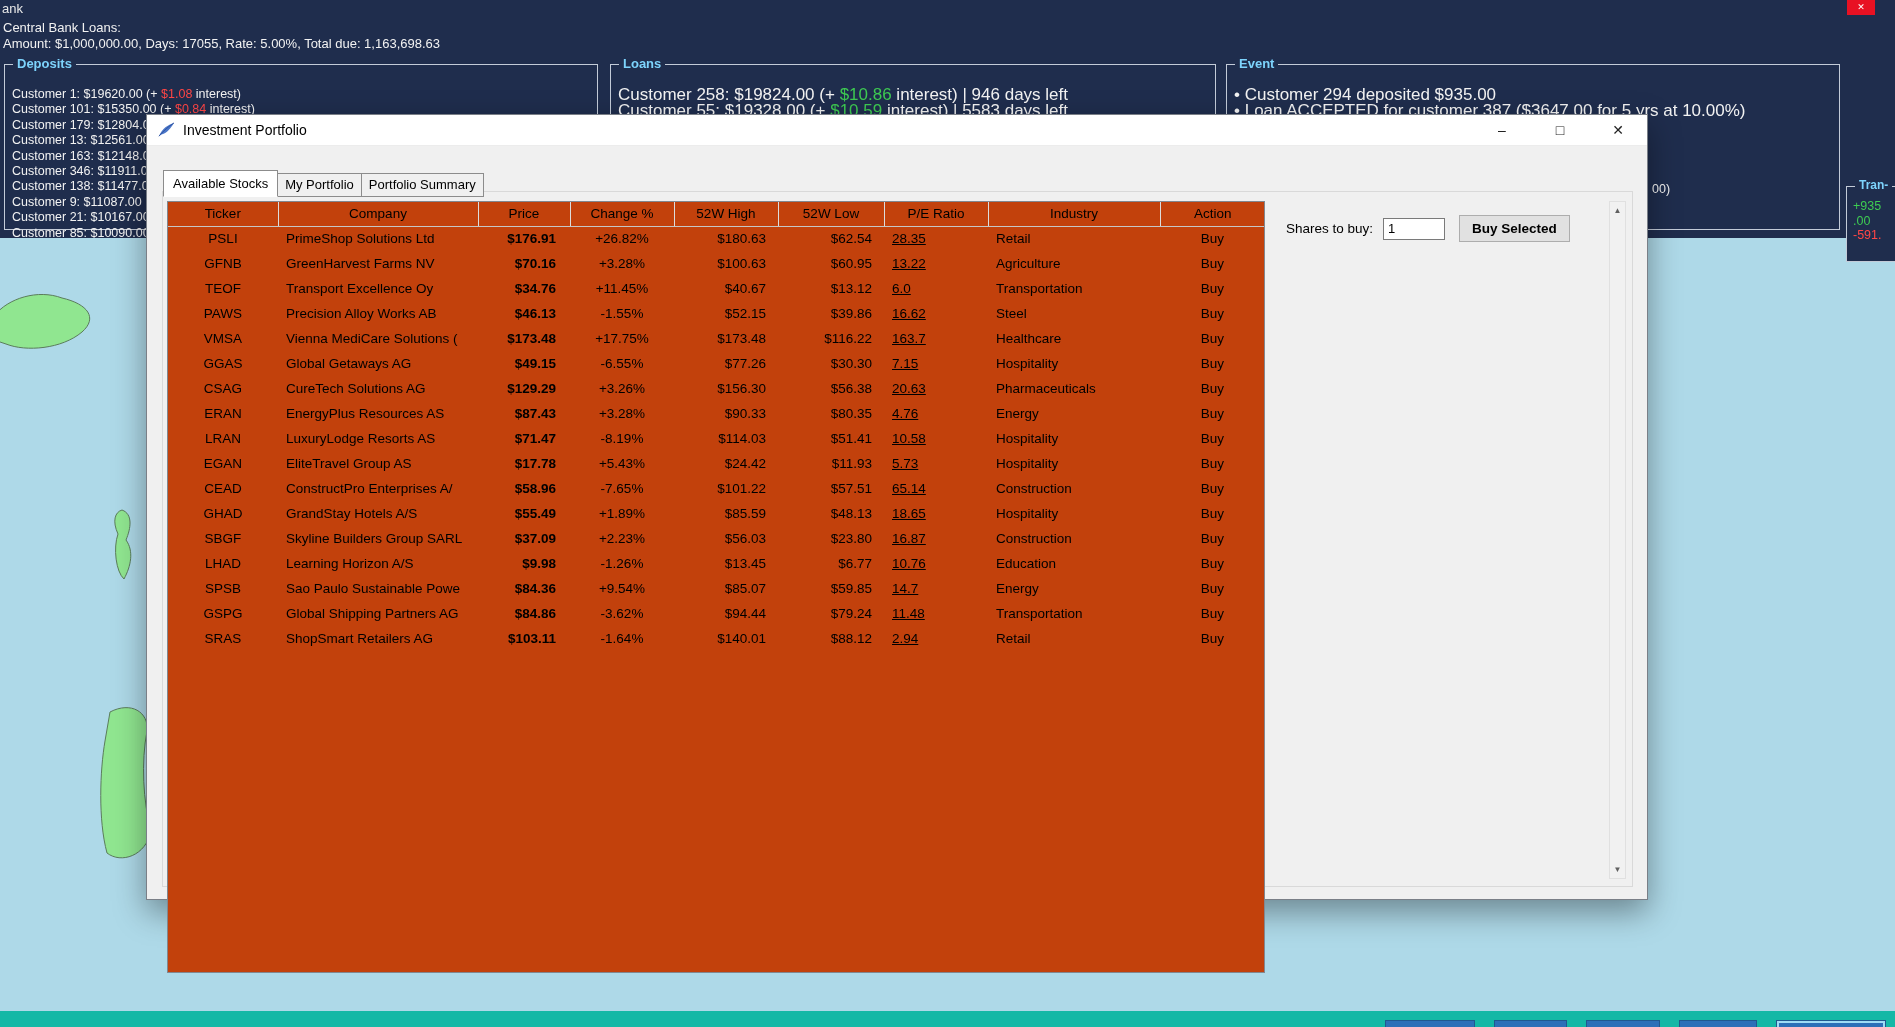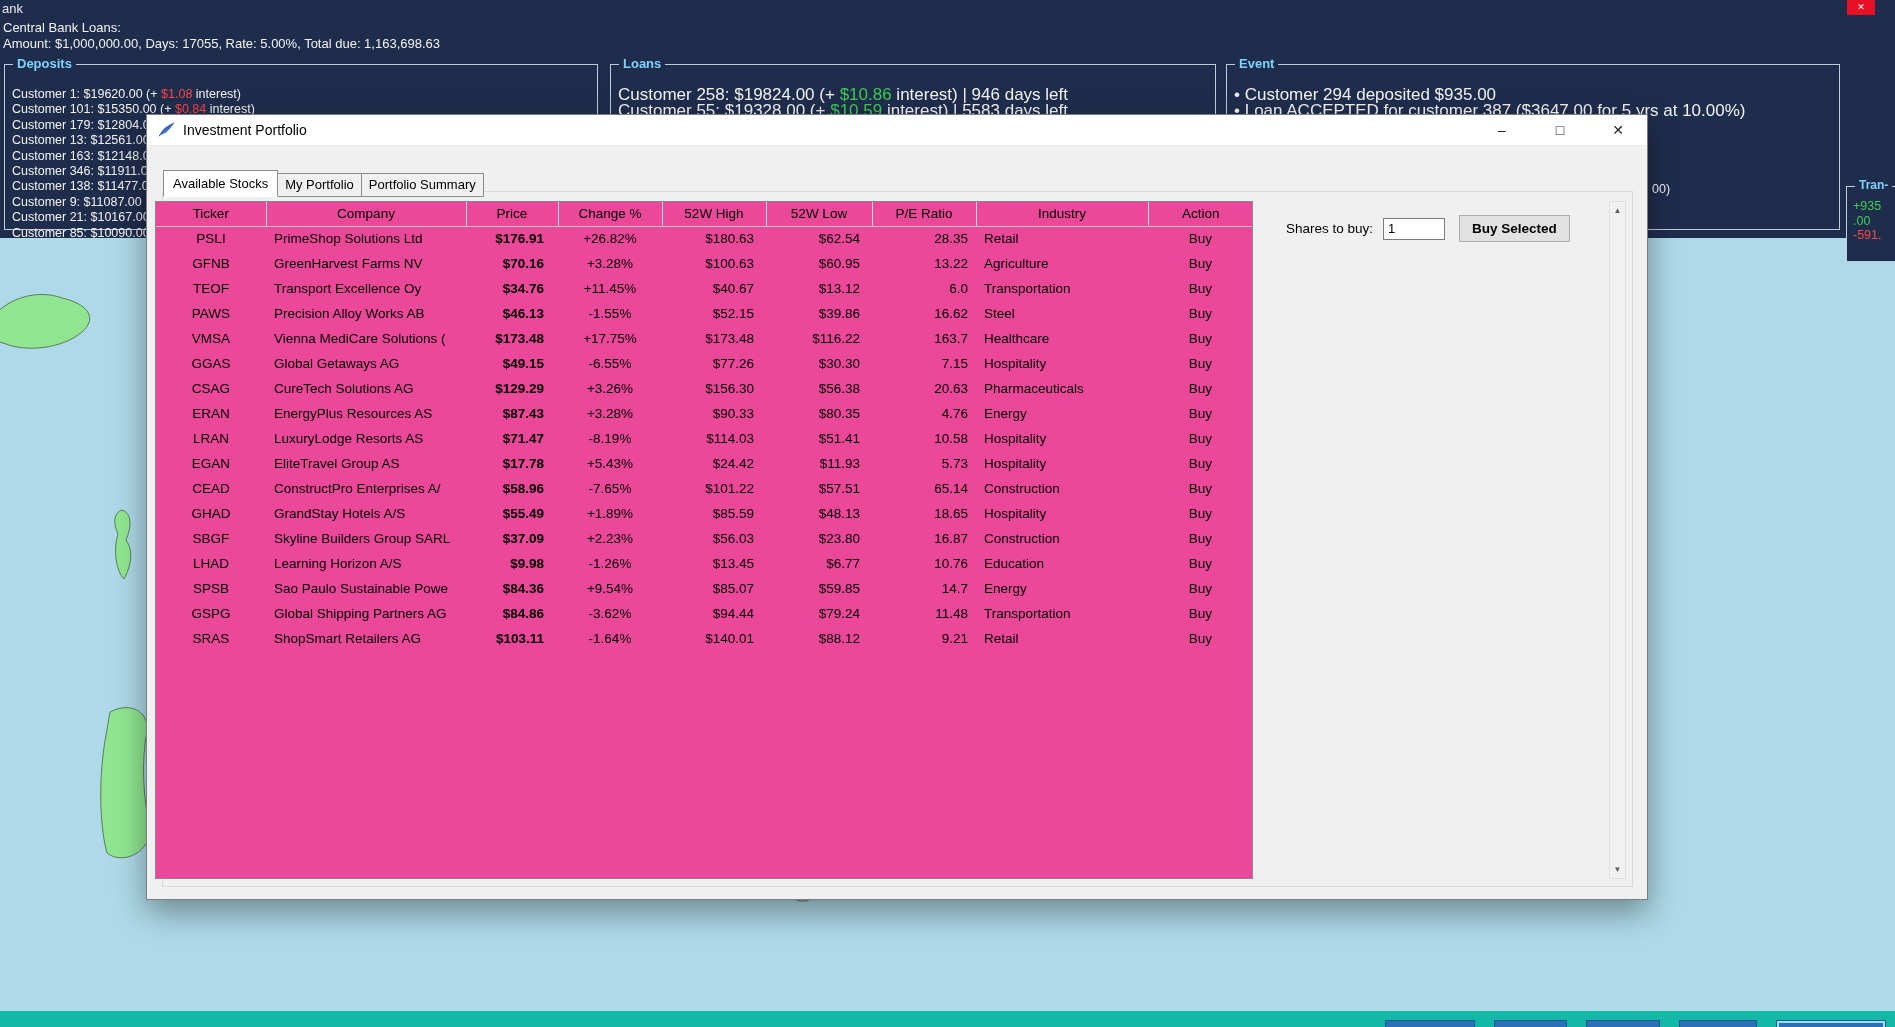--- a/index.html
+++ b/index.html
@@ -60,36 +60,36 @@
 
   .tabs { position:absolute; left:16px; top:55px; display:flex; align-items:flex-end; z-index:2; }
   .tab { font-size:13px; color:#000; padding:3px 7px 4px; background:#f0f0f0;
          border:1px solid #8c8c8c; border-left:none; }
   .tab:first-child { border-left:1px solid #8c8c8c; }
   .tab.selected { background:#fff; padding:5px 9px; border-bottom:1px solid #fff; }
 
   .tabpage { position:absolute; left:15px; top:76px; width:1471px; height:696px;
              background:#f0f0f0; border:1px solid #d9d9d9; }
 
-  .table-wrap { position:absolute; left:8px; top:86px; width:1098px; height:678px;
-                background:#ec4899; border:1px solid #82878f; overflow:hidden; z-index:1; }
+  .table-wrap { position:absolute; left:20px; top:86px; width:1098px; height:772px;
+                background:#c2410c; border:1px solid #82878f; overflow:hidden; z-index:1; }
   table { border-collapse:collapse; width:1096px; table-layout:fixed;
           font-size:13.5px; color:#000; }
   th { font-weight:normal; height:24px; border-right:1px solid #dcdcdc;
        border-bottom:1px solid #c6c6c6; text-align:center; padding:0 4px;
        white-space:nowrap; overflow:hidden; }
   th:last-child { border-right:none; }
   td { height:25px; padding:0 8px; white-space:nowrap; overflow:hidden; }
   .col-ticker   { text-align:center; }
   .col-company  { text-align:left; }
   .col-price    { text-align:right; padding-right:14px;font-weight:bold; }
   .col-change   { text-align:center; }
   .col-high     { text-align:right; padding-right:12px; }
   .col-low      { text-align:right; padding-right:12px; }
-  .col-pe       { text-align:right; }
+  .col-pe       { text-align:left;text-decoration:underline; }
   .col-industry { text-align:left; }
   .col-action   { text-align:center; }
 
   .shares-row { position:absolute; left:1139px; top:100px; display:flex; align-items:center; z-index:1; }
   .shares-label { font-size:13.5px; color:#000; }
   .shares-input { width:62px; height:22px; margin-left:10px; border:1px solid #7a7a7a;
                   background:#fff; font-size:13px; padding:1px 4px; font-family:inherit; }
   .buy-btn { margin-left:14px; height:27px; padding:0 12px; background:#e1e1e1;
              border:1px solid #adadad; font-size:13.5px; font-family:inherit; color:#000;font-weight:bold; }
 
@@ -395,21 +395,21 @@
             <td class="col-industry">Transportation</td>
             <td class="col-action">Buy</td>
           </tr>
           <tr>
             <td class="col-ticker">SRAS</td>
             <td class="col-company">ShopSmart Retailers AG</td>
             <td class="col-price">$103.11</td>
             <td class="col-change">-1.64%</td>
             <td class="col-high">$140.01</td>
             <td class="col-low">$88.12</td>
-            <td class="col-pe">9.21</td>
+            <td class="col-pe">2.94</td>
             <td class="col-industry">Retail</td>
             <td class="col-action">Buy</td>
           </tr>
         </tbody>
     </table>
   </div>
 
   <div class="shares-row">
     <span class="shares-label">Shares to buy:</span>
     <input class="shares-input" type="text" value="1" style="">

